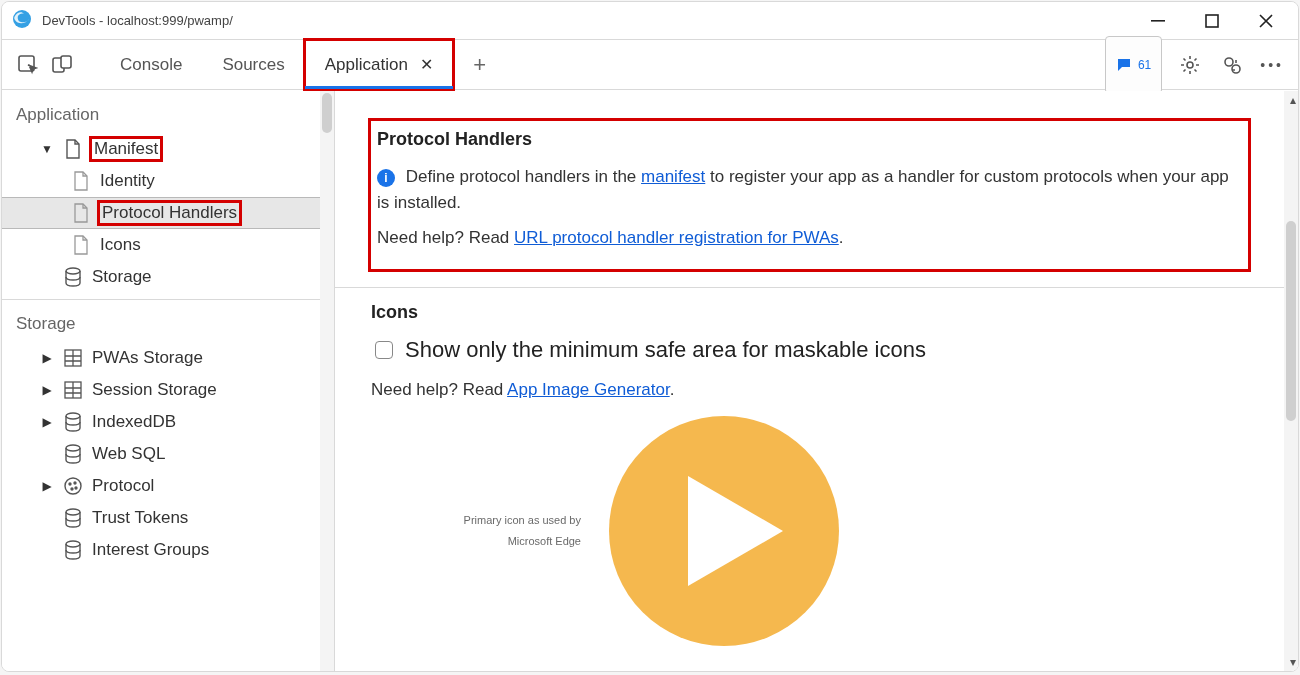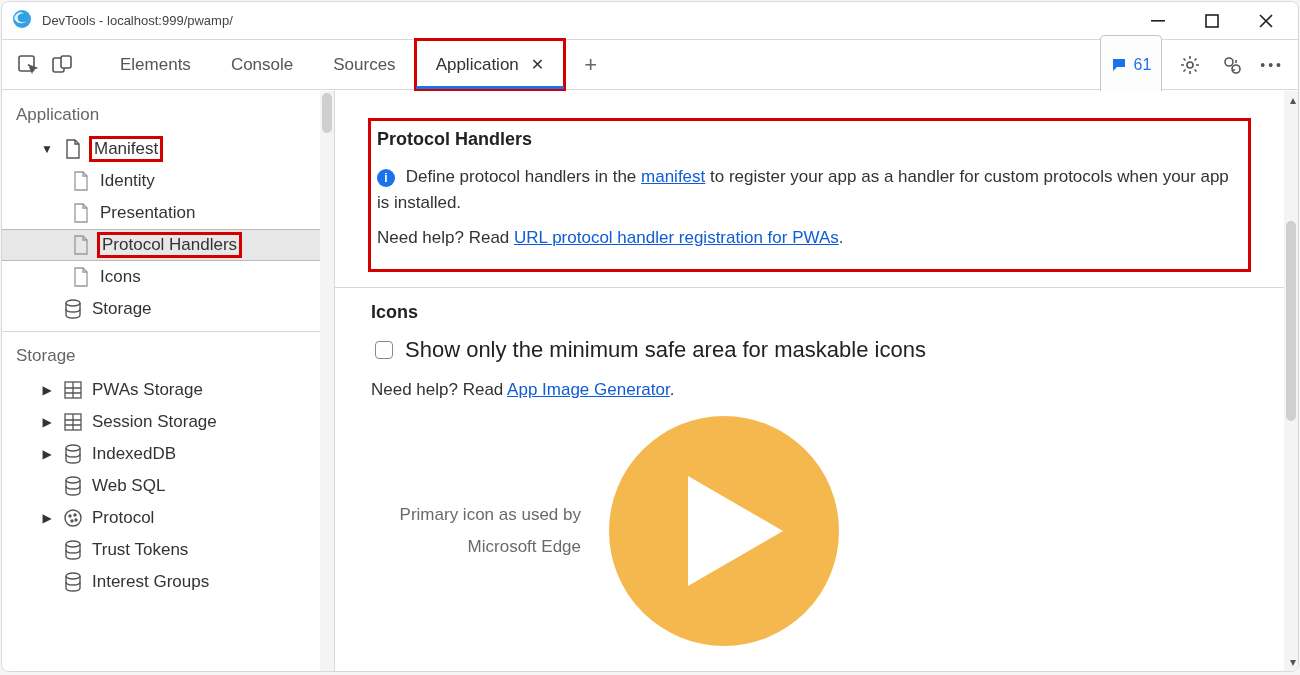--- a/index.html
+++ b/index.html
@@ -75,21 +75,21 @@
     color:#333;
   }
   .tab.active::after{
     content:"";position:absolute;left:0;right:0;bottom:0;height:3px;background:var(--accent);
   }
   .tab .close{margin-left:12px;font-size:16px;color:#333;}
   .highlight-box{outline:3px solid var(--highlight);outline-offset:-1px;}
   .newtab{display:flex;align-items:center;padding:0 14px;color:#666;font-size:22px;}
   .tabbar-right{margin-left:auto;display:flex;align-items:center;padding-right:14px;gap:14px;}
   .feedback{
-    border:1px solid #c8c8c8;border-radius:4px;padding:20px 10px;display:flex;align-items:center;gap:6px;color:#1a73e8;background:#fdfdfd;font-size:16px;
+    border:1px solid #c8c8c8;border-radius:4px;padding:20px 10px;display:flex;align-items:center;gap:6px;color:#1a73e8;background:#fdfdfd;font-size:12px;
   }
   .tbicon svg,.feedback svg,.win-ctrl svg{display:block;}
   .dots{letter-spacing:3px;color:#555;}
 
   
   .content{flex:1;display:flex;overflow:hidden;position:relative;border-top:1px solid rgba(0,0,0,0);}
   .sidebar{
     width:333px;
     border-right:1px solid var(--border);
     overflow:hidden;
@@ -134,21 +134,21 @@
     display:inline-flex;align-items:center;justify-content:center;
     width:18px;height:18px;border-radius:50%;background:#1a73e8;color:#fff;font-weight:700;font-size:12px;margin-right:6px;flex:0 0 18px;
   }
   .p{font-size:17px;line-height:1.5;color:#333;margin:0 0 10px 0;}
   a.link{color:var(--link);text-decoration:underline;}
 
   .checkbox-row{display:flex;align-items:center;gap:12px;margin:14px 0 14px 4px;font-size:22px;}
   .cb{width:18px;height:18px;border:1.5px solid #888;border-radius:4px;background:#fff;}
 
   .icon-row{display:flex;align-items:center;gap:28px;margin-top:14px;}
-  .icon-labels{color:#6a6a6a;font-size:17px;line-height:1.9;text-align:right;min-width:210px;}
+  .icon-labels{color:#6a6a6a;font-size:11px;line-height:1.9;text-align:right;min-width:210px;}
   .play-circle{
     width:230px;height:230px;border-radius:50%;background:#f5b84e;display:flex;align-items:center;justify-content:center;
   }
   .play-triangle{
     width:0;height:0;border-top:55px solid transparent;border-bottom:55px solid transparent;border-left:95px solid #fff;margin-left:22px;
   }
 
   
   .hl{outline:3px solid var(--highlight);outline-offset:0px;padding:0 2px;}
   .big-hl{outline:3px solid var(--highlight);outline-offset:0px;padding:8px 6px 8px 6px;margin-bottom:0;}
@@ -191,23 +191,20 @@
           <path d="M11 11 l8 3 -3 1 -1 3 -3-7z" fill="#555"></path>
         </svg>
     </span>
     <span class="tbicon">
       <svg width="22" height="22" viewBox="0 0 22 22" fill="none" stroke="#555" stroke-width="1.6">
           <rect x="2" y="4" width="11" height="14" rx="2"></rect>
           <rect x="10" y="2" width="10" height="12" rx="2" fill="#fff"></rect>
         </svg>
     </span>
     <div class="tabs">
-      <div class="tab">
-          <span>Elements</span>
-        </div>
       <div class="tab">
           <span>Console</span>
         </div>
       <div class="tab">
           <span>Sources</span>
         </div>
       <div class="tab active highlight-box">
         <span>Application</span>
         <span class="close">✕</span>
       </div>
@@ -257,29 +254,20 @@
         <div class="tree-item indent2">
           <span class="file-icon">
             <svg width="18" height="20" viewBox="0 0 18 20" fill="none" stroke="#999" stroke-width="1.3">
                 <path d="M3 1h8l4 4v14H3z"></path>
                 <path d="M11 1v4h4"></path>
               </svg>
           </span>
           <span class="tree-label">Identity</span>
         </div>
 
-        <div class="tree-item indent2">
-          <span class="file-icon">
-            <svg width="18" height="20" viewBox="0 0 18 20" fill="none" stroke="#999" stroke-width="1.3">
-                <path d="M3 1h8l4 4v14H3z"></path>
-                <path d="M11 1v4h4"></path>
-              </svg>
-          </span>
-          <span class="tree-label">Presentation</span>
-        </div>
 
         <div class="tree-item indent2 selected-row">
           <span class="file-icon">
             <svg width="18" height="20" viewBox="0 0 18 20" fill="none" stroke="#999" stroke-width="1.3">
                 <path d="M3 1h8l4 4v14H3z"></path>
                 <path d="M11 1v4h4"></path>
               </svg>
           </span>
           <span class="tree-label hl">Protocol Handlers</span>
         </div>

